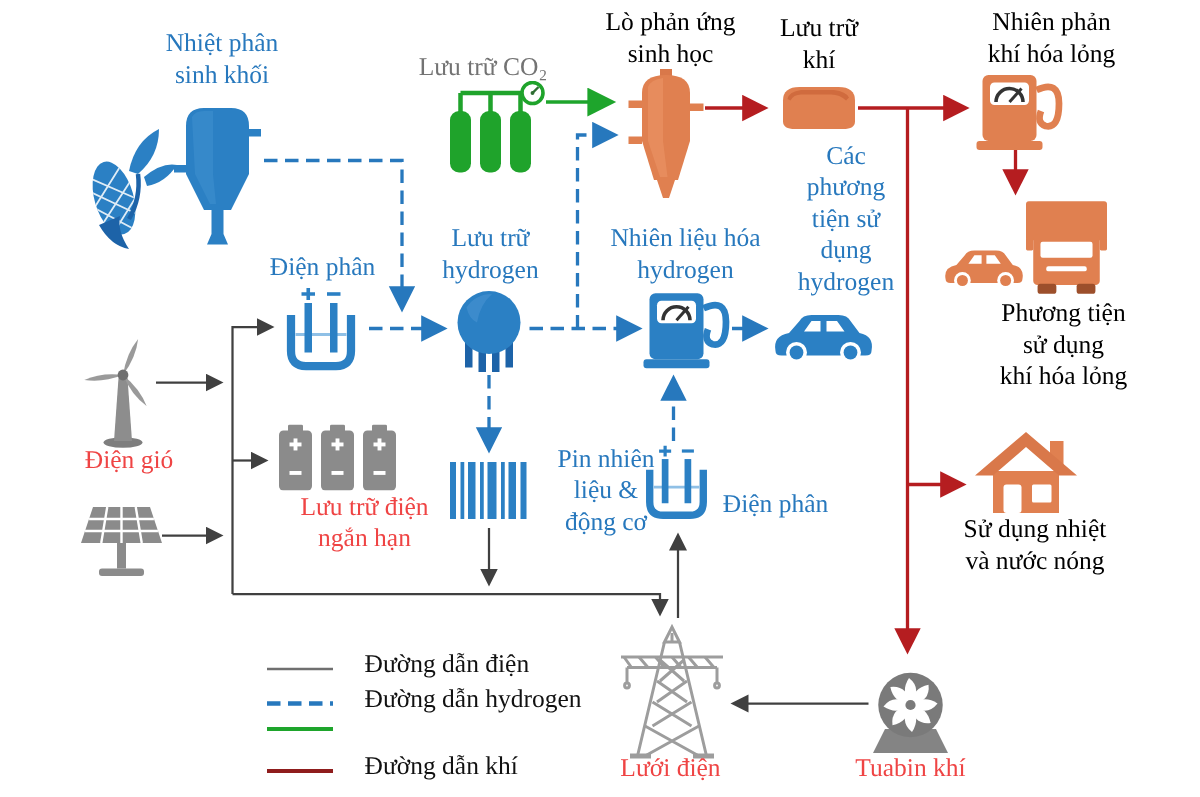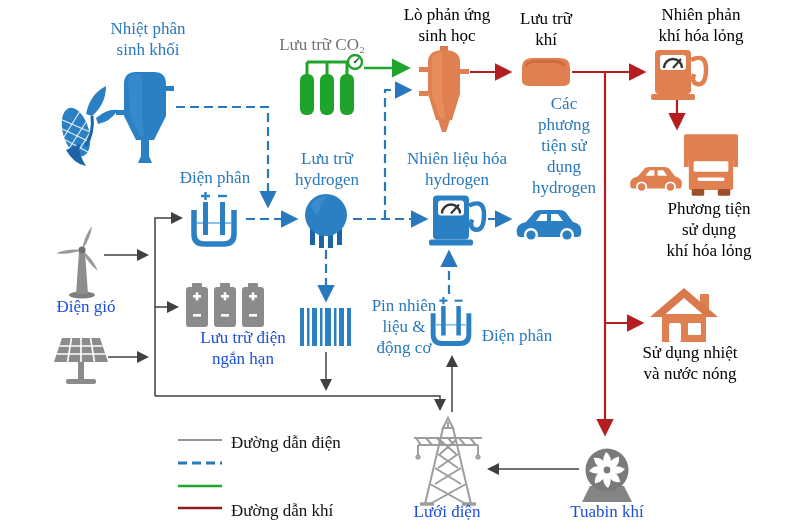--- a/index.html
+++ b/index.html
@@ -5,22 +5,22 @@
   html,body{margin:0;padding:0;background:#fff;}
   #canvas{position:relative;width:800px;height:531px;background:#fff;overflow:hidden;
           font-family:"Liberation Serif","DejaVu Serif",serif;}
   svg.lines{position:absolute;left:0;top:0;}
   .icon{position:absolute;}
   .lbl{position:absolute;transform:translateX(-50%);text-align:center;white-space:pre-line;
        font-size:17px;line-height:1.24;}
   .blue{color:#2778bd}
   .green{color:#737373}
   .orange{color:#000000}
-  .dark{color:#1d4ed8}
-  .legend-row{position:absolute;display:flex;align-items:flex-start;gap:9px;}
+  .dark{color:#ef4444}
+  .legend-row{position:absolute;display:flex;align-items:flex-end;gap:21px;}
   .legend-label{font-size:17px;color:#111;white-space:nowrap;}
   .lg-sample{display:inline-block;width:44px;height:14px;position:relative;}
   .lg-sample svg{position:absolute;left:0;top:0;}
 </style>
 </head>
 <body>
 
 <div id="canvas">
 
   <svg class="lines" width="800" height="531">
@@ -332,20 +332,21 @@
         </svg>
     </span>
     <span class="legend-label">Đường dẫn điện</span>
   </div>
   <div class="legend-row" style="left:178px;top:456px">
     <span class="lg-sample">
       <svg width="44" height="14">
           <line x1="0" y1="7" x2="44" y2="7" stroke="#2778bd" stroke-width="3" stroke-dasharray="9 5"></line>
         </svg>
     </span>
+    <span class="legend-label">Đường dẫn hydrogen</span>
   </div>
   <div class="legend-row" style="left:178px;top:479px">
     <span class="lg-sample">
       <svg width="44" height="14">
           <line x1="0" y1="7" x2="44" y2="7" stroke="#1ea52c" stroke-width="2.6"></line>
         </svg>
     </span>
   </div>
   <div class="legend-row" style="left:178px;top:501px">
     <span class="lg-sample">

